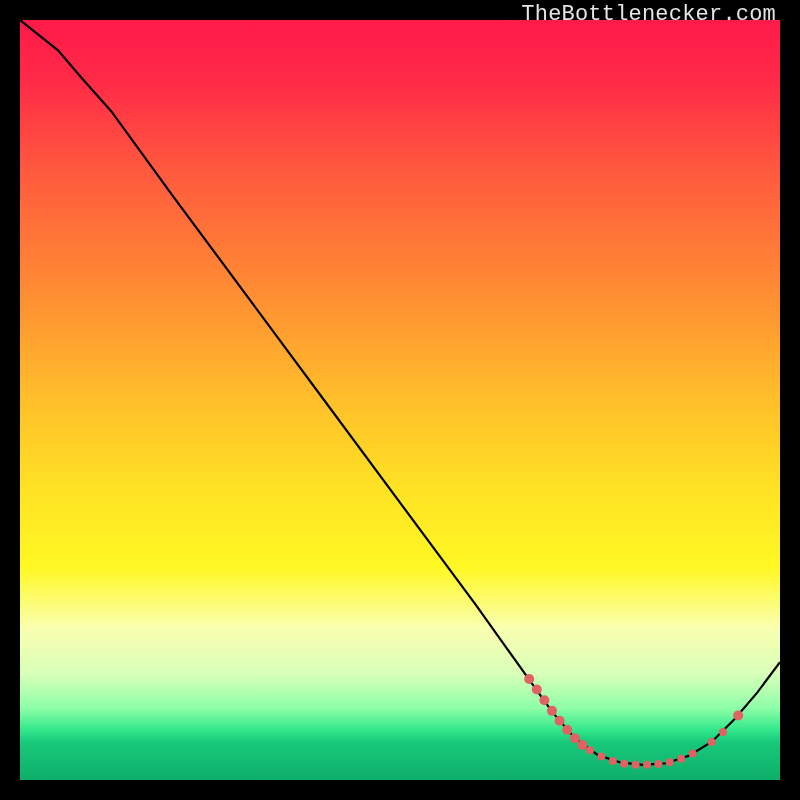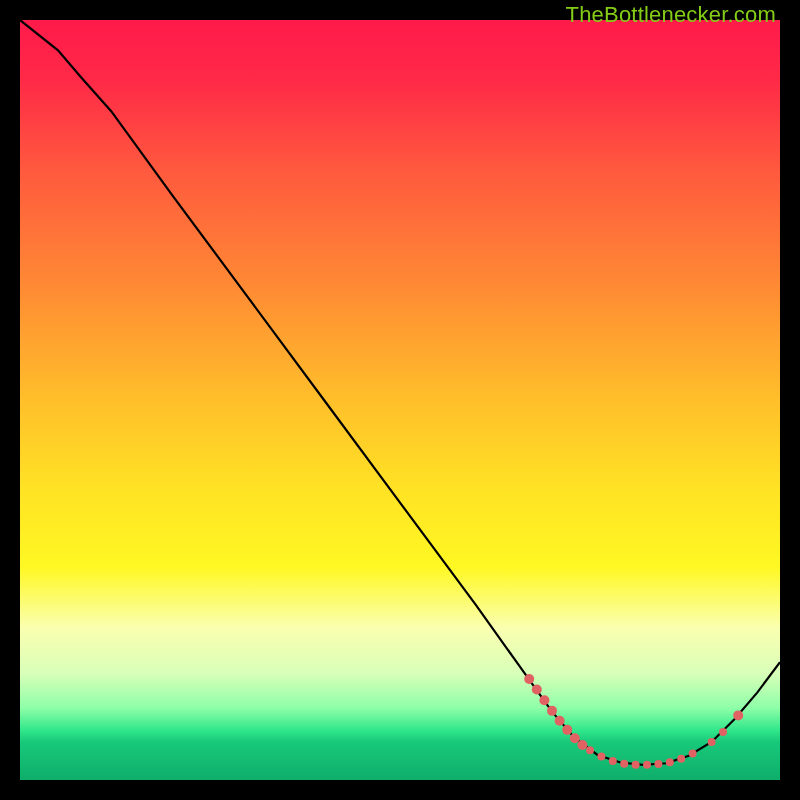--- a/index.html
+++ b/index.html
@@ -15,23 +15,23 @@
     left: 20px;
     top: 20px;
     width: 760px;
     height: 760px;
     background: #000;
   }
   .watermark {
     position: absolute;
     top: 2px;
     right: 24px;
-    font-family: Liberation Sans, sans-serif;
+    font-family: Liberation Mono, monospace;
     font-size: 22px;
-    color: #84cc16;
+    color: #e5e5e5;
     letter-spacing: 0.2px;
     z-index: 5;
   }
   svg {
     position: absolute;
     left: 20px;
     top: 20px;
     width: 760px;
     height: 760px;
     display: block;

